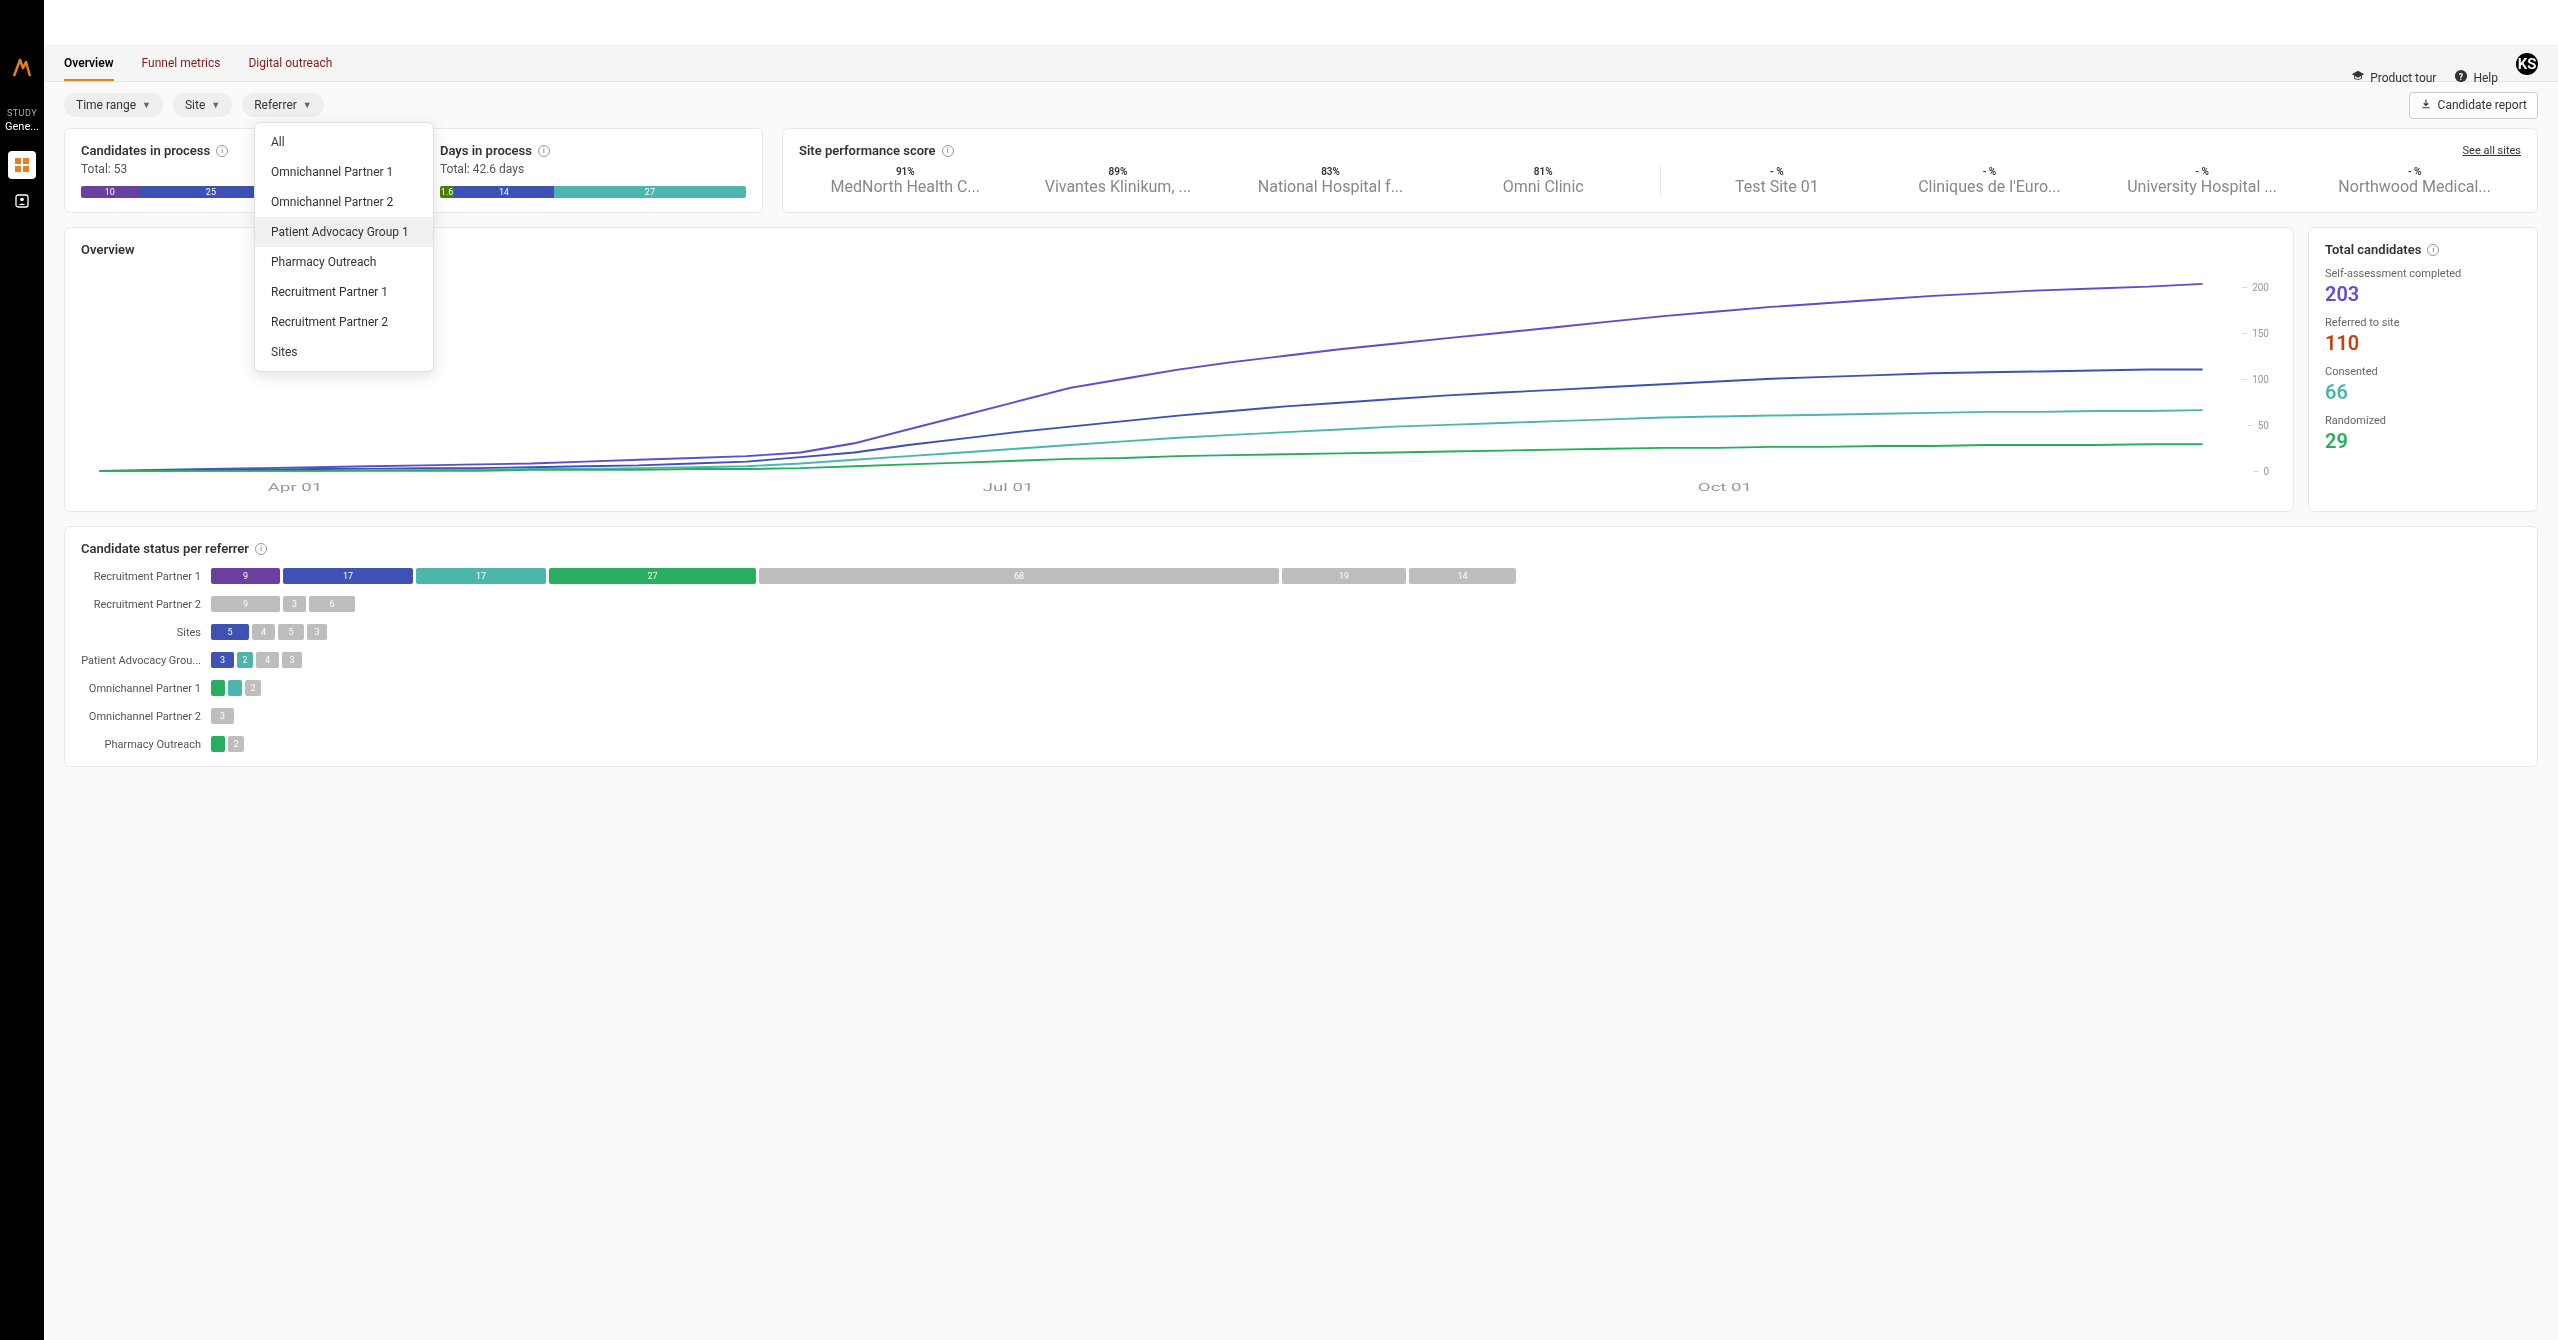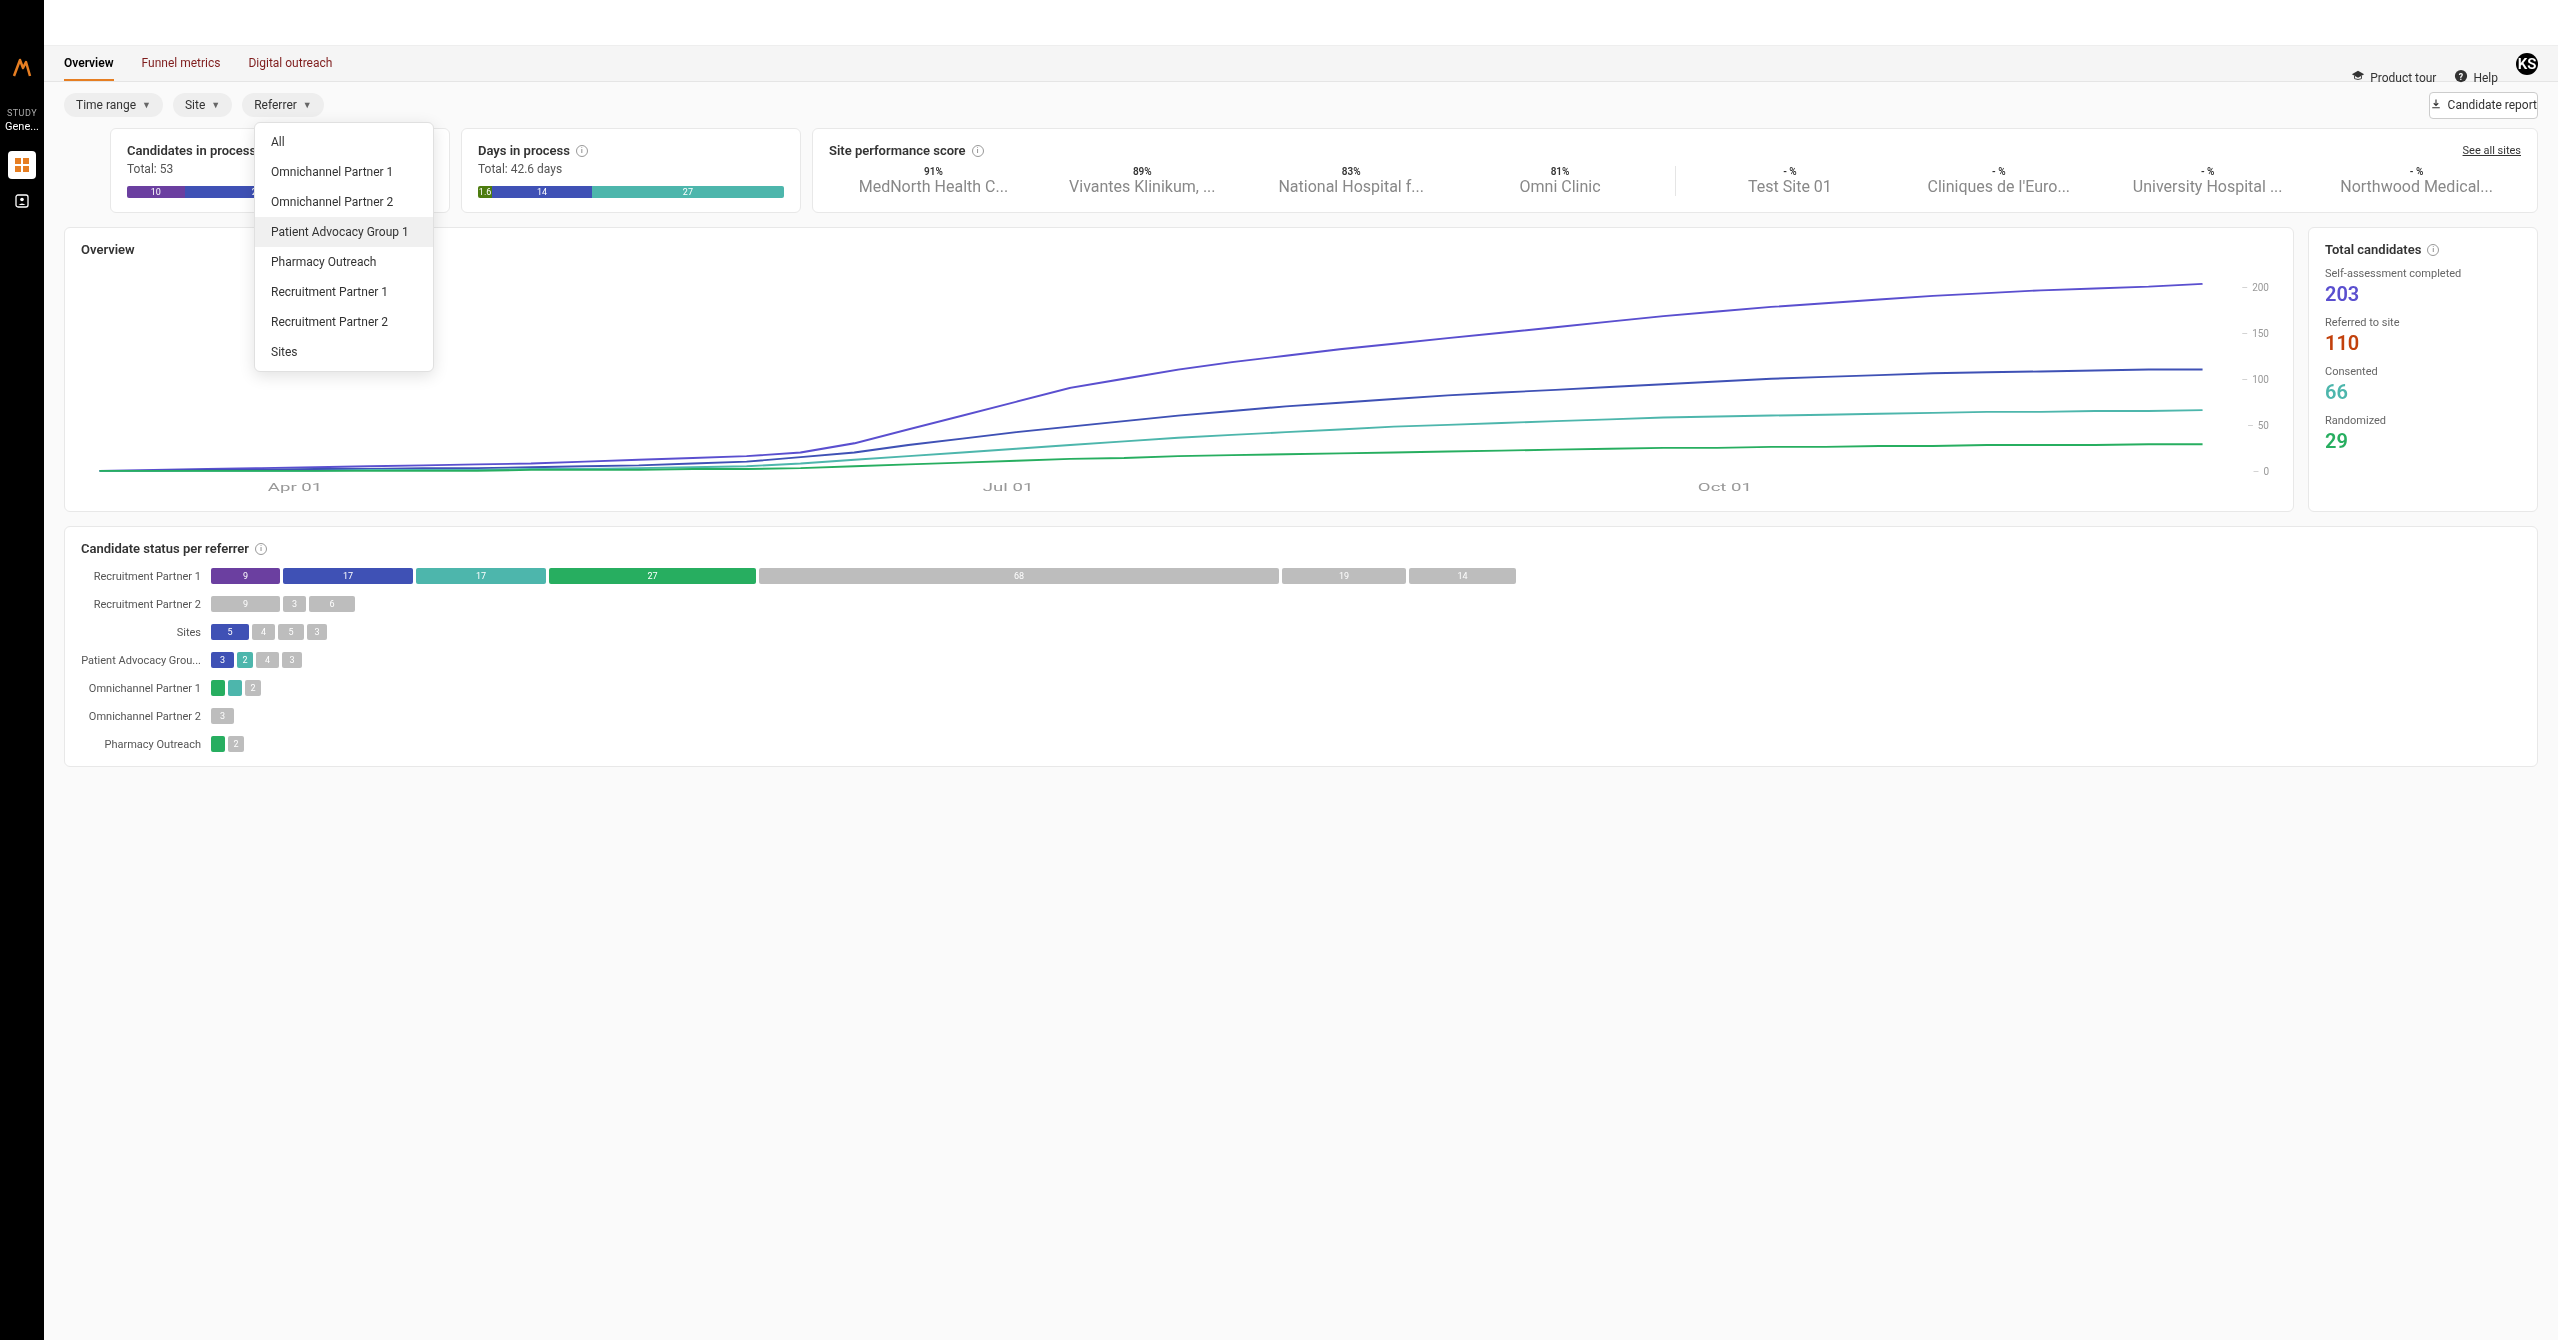--- a/index.html
+++ b/index.html
@@ -19,26 +19,26 @@
 .tabs { display: flex; gap: 28px; height: 100%; align-items: center; }
 .tab { font-size: 12px; color: #7f1d1d; cursor: pointer; height: 100%; display: flex; align-items: center; border-bottom: 2px solid transparent; }
 .tab.active { color: #000; font-weight: 600; border-bottom-color: #e67e22; }
 .topright { display: flex; align-items: center; gap: 18px; font-size: 12px; }
 .tr-item { display: flex; align-items: center; gap: 5px; cursor: pointer; margin-top: 28px; }
 .avatar { width: 22px; height: 22px; border-radius: 50%; background: #000; color: #fff; display: flex; align-items: center; justify-content: center; font-size: 15px; font-weight: 600; }
 .filterbar { height: 46px; display: flex; align-items: center; padding: 0 20px; justify-content: space-between; position: relative; }
 .filters { display: flex; gap: 10px; }
 .pill { background: #eeeeee; border-radius: 14px; padding: 5px 12px; font-size: 12px; display: flex; align-items: center; gap: 6px; cursor: pointer; }
 .pill .chev { font-size: 9px; color: #666; }
-.btn-outline { border: 1px solid #ccc; background: #fff; border-radius: 4px; padding: 5px 0; font-size: 12px; display: flex; align-items: center; gap: 6px; cursor: pointer; }
+.btn-outline { border: 1px solid #ccc; background: #fff; border-radius: 4px; padding: 5px 10px; font-size: 12px; display: flex; align-items: center; gap: 6px; cursor: pointer; }
 .dropdown { position: absolute; top: 40px; left: 210px; width: 180px; background: #fff; border: 1px solid #e0e0e0; border-radius: 6px; box-shadow: 0 4px 16px rgba(0,0,0,0.12); z-index: 100; padding: 4px 0; }
 .dd-item { padding: 8px 16px; font-size: 12px; cursor: pointer; }
 .dd-item.hover { background: #f0f0f0; }
 .content { flex: 1; padding: 0 20px 20px 20px; overflow: auto; }
-.row1 { display: flex; gap: 11px; margin-bottom: 14px; margin-left: 46px; }
+.row1 { display: flex; gap: 19px; margin-bottom: 14px; }
 .card { background: #fff; border: 1px solid #e8e8e8; border-radius: 6px; padding: 14px 16px; }
 .card-title { font-size: 13px; font-weight: 600; display: flex; align-items: center; gap: 6px; }
 .info-icon { width: 12px; height: 12px; border: 1px solid #999; border-radius: 50%; display: inline-flex; align-items: center; justify-content: center; font-size: 8px; color: #999; }
 .card-sub { font-size: 12px; color: #555; margin-top: 4px; }
 .hbar { display: flex; height: 12px; margin-top: 10px; border-radius: 2px; overflow: hidden; }
 .hseg { display: flex; align-items: center; justify-content: center; color: #fff; font-size: 9px; }
 .c-cip { width: 340px; }
 .c-dip { width: 340px; }
 .c-sps { flex: 1; }
 .sps-head { display: flex; justify-content: space-between; align-items: center; }

